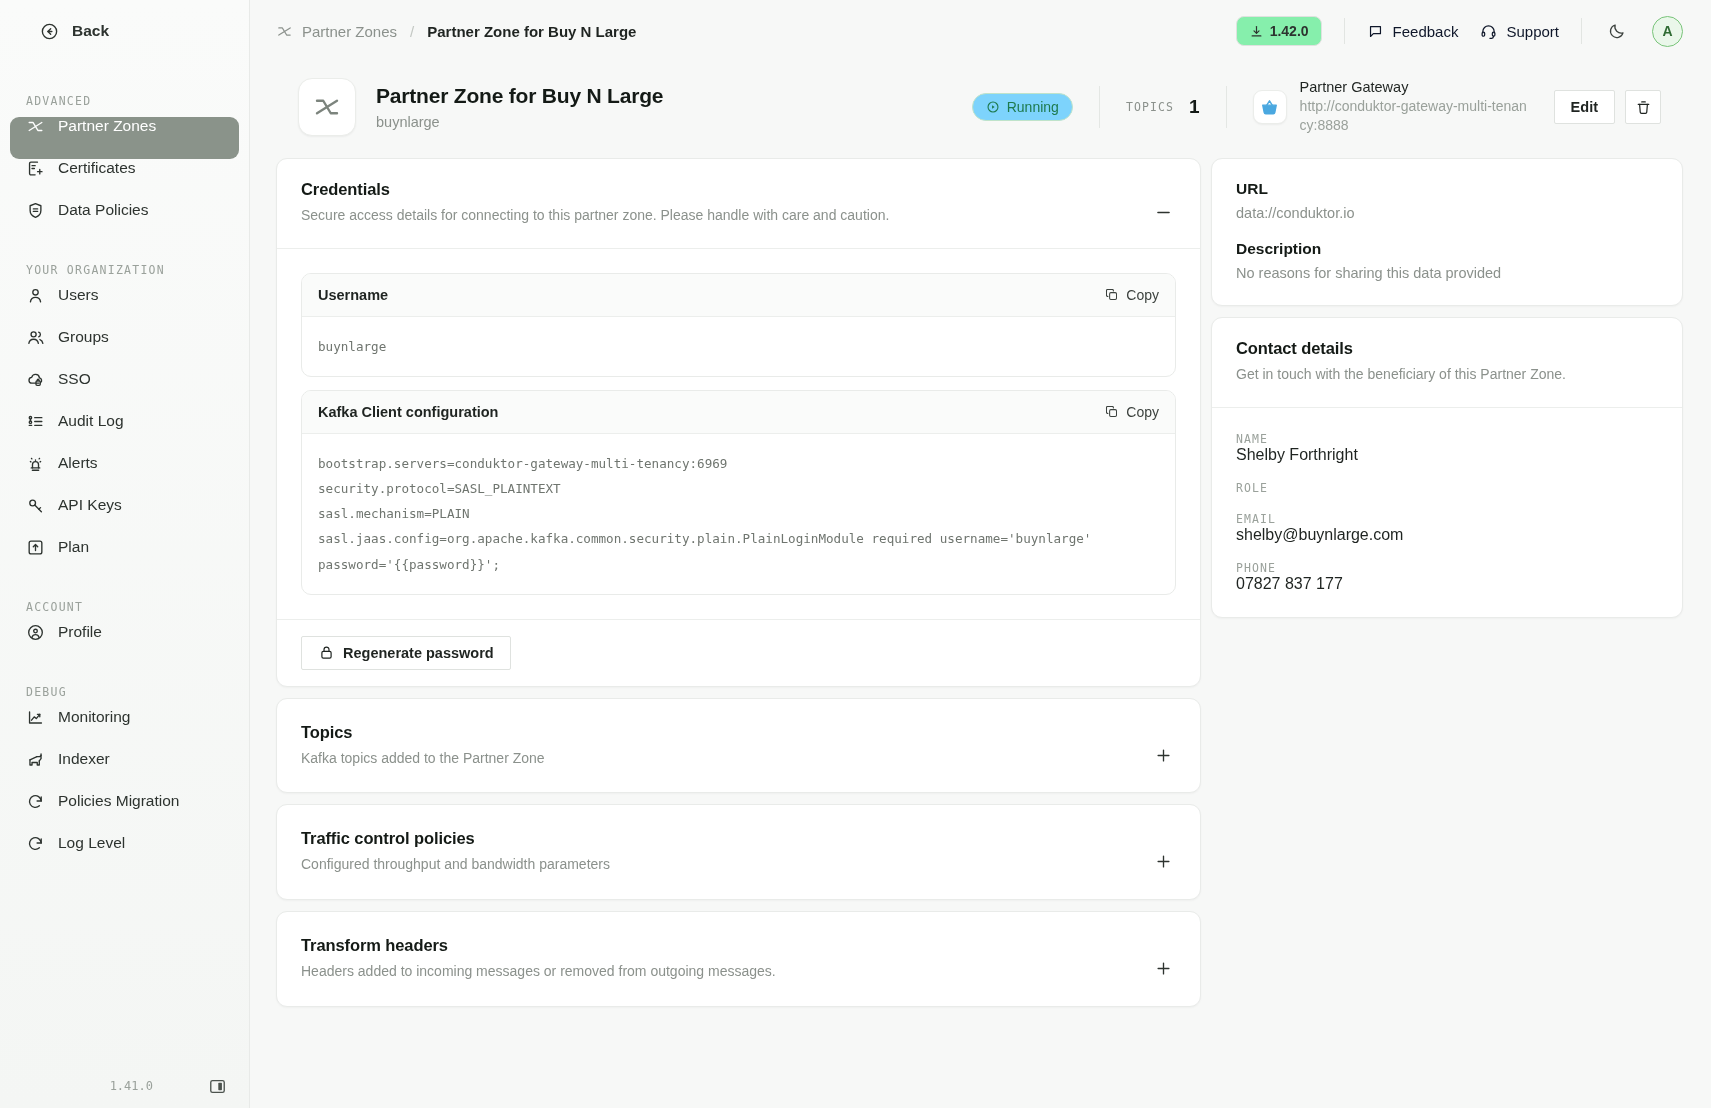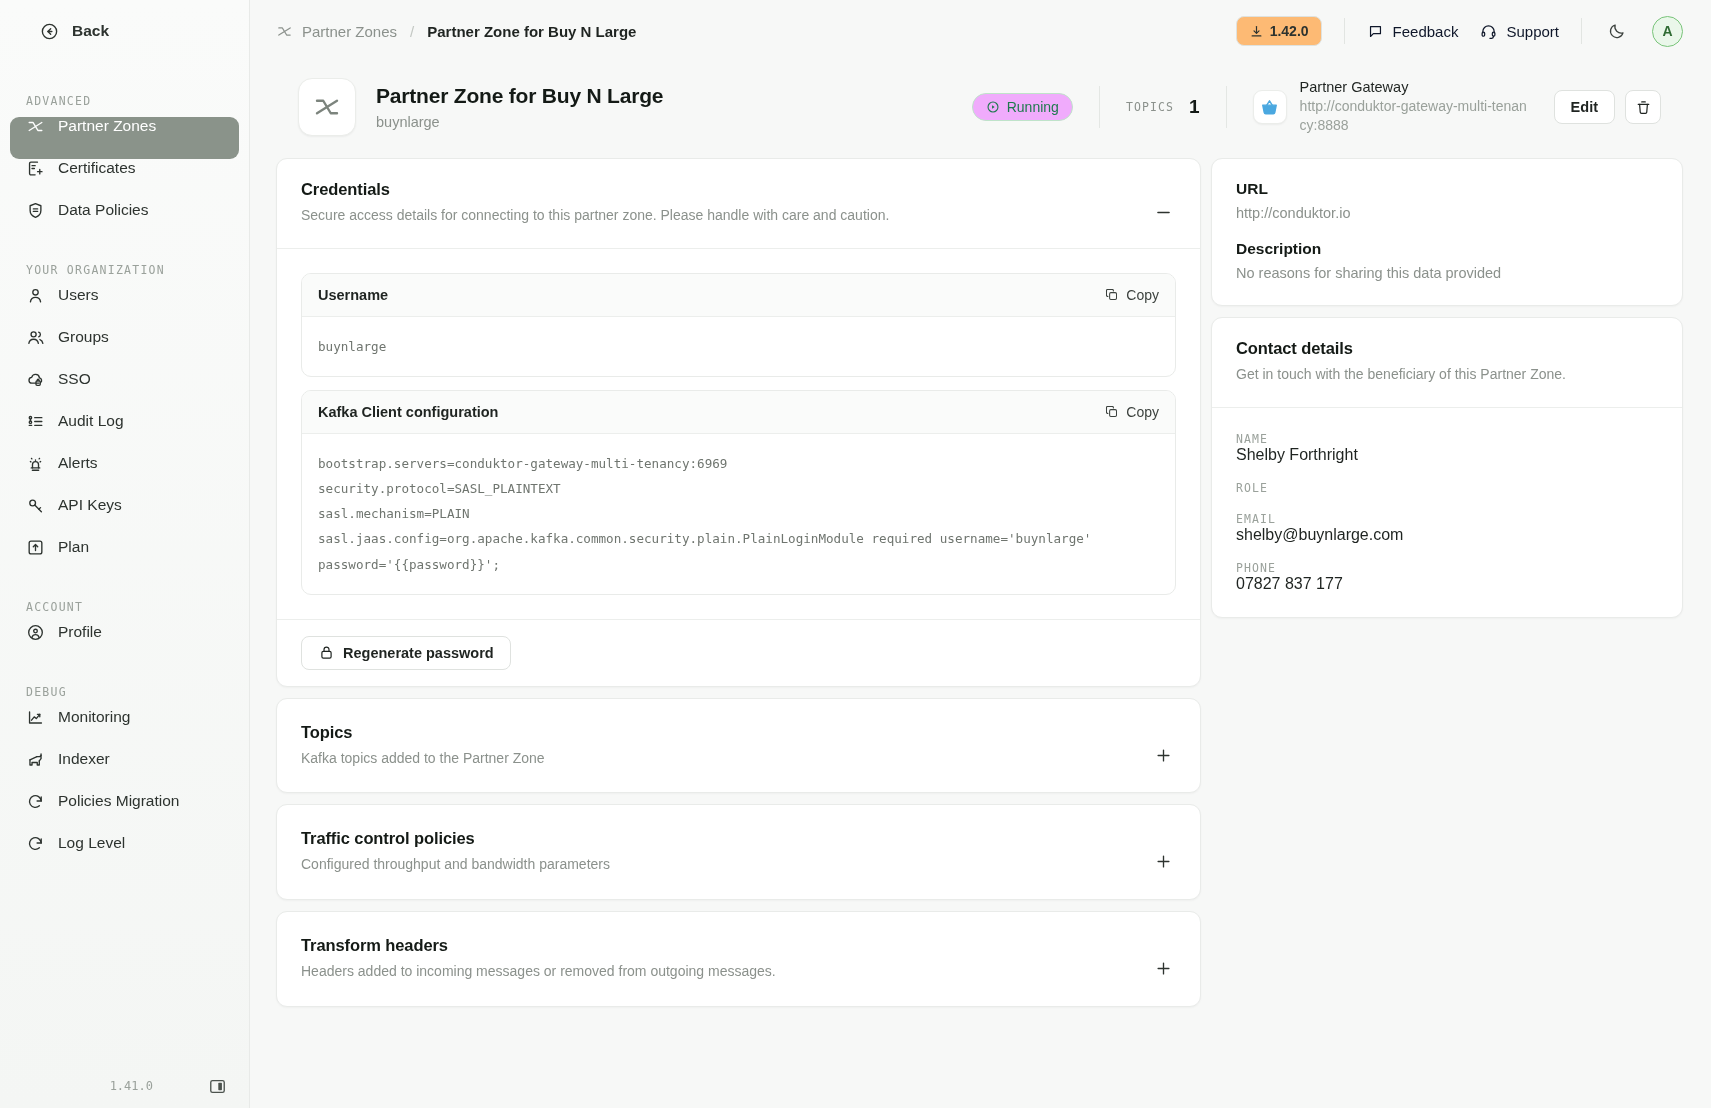--- a/index.html
+++ b/index.html
@@ -32,21 +32,21 @@
   .main{flex:1;min-width:0;display:flex;flex-direction:column;background:#f7f8f7}
 
   
   .topbar{height:62px;flex:0 0 62px;display:flex;align-items:center;padding:0 28px 0 26px;gap:10px}
   .crumbs{display:flex;align-items:center;gap:13px;font-size:15px}
   .crumb{display:flex;align-items:center;gap:9px;color:#8b918c;cursor:pointer}
   .crumb svg{width:17px;height:17px;display:block}
   .crumb-sep{color:#c3c7c3}
   .crumb-current{color:#1f2421;font-weight:600;cursor:default}
   .topbar-right{margin-left:auto;display:flex;align-items:center;gap:22px}
-  .verbadge{display:inline-flex;align-items:center;gap:6px;border:1px solid #dfe2df;background:#fdba74;
+  .verbadge{display:inline-flex;align-items:center;gap:6px;border:1px solid #dfe2df;background:#86efac;
             border-radius:8px;height:30px;padding:0 12px;font-size:14px;font-weight:600;color:#2d332f;cursor:pointer}
   .verbadge svg{width:15px;height:15px}
   .vsep{width:1px;height:26px;background:#e2e5e2}
   .tb-link{display:inline-flex;align-items:center;gap:9px;color:#0f172a;font-size:15px;cursor:pointer}
   .tb-link svg{width:17px;height:17px;display:block}
   .icon-btn{width:26px;height:26px;display:flex;align-items:center;justify-content:center;
             color:#3c423e;cursor:pointer}
   .icon-btn svg{width:18px;height:18px;display:block}
   .avatar{width:31px;height:31px;border-radius:50%;background:#eaf7ea;border:1.6px solid #79c47a;
           display:flex;align-items:center;justify-content:center;font-size:14px;font-weight:600;
@@ -58,37 +58,37 @@
   
   .zone-head{display:flex;align-items:center;padding:16px 22px 22px 22px;gap:0}
   .zone-logo{width:58px;height:58px;flex:0 0 58px;border-radius:14px;background:#fff;
              border:1px solid #ebedea;box-shadow:0 1px 2px rgba(16,24,20,.05);
              display:flex;align-items:center;justify-content:center;color:#7c847d}
   .zone-logo svg{width:30px;height:30px;display:block}
   .zone-titles{margin-left:20px}
   .zone-title{font-size:21px;font-weight:700;letter-spacing:-.2px;color:#141a16}
   .zone-sub{font-size:14.5px;color:#8b918c;margin-top:6px}
   .zone-meta{margin-left:auto;display:flex;align-items:center}
-  .status-pill{display:inline-flex;align-items:center;gap:7px;border:1px solid #bfe3ca;background:#f0abfc;
+  .status-pill{display:inline-flex;align-items:center;gap:7px;border:1px solid #bfe3ca;background:#7dd3fc;
                color:#1e7a4d;border-radius:999px;height:28px;padding:0 13px;font-size:14px;font-weight:500}
   .status-pill svg{width:14px;height:14px;display:block}
   .msep{width:1px;height:42px;background:#e4e7e4;margin:0 26px}
   .topics-stat{display:flex;align-items:center;gap:15px}
   .topics-lbl{font-size:11.5px;letter-spacing:1.1px;color:#8b918c;text-transform:uppercase;
               font-family:"DejaVu Sans Mono",monospace}
   .topics-val{font-size:19px;font-weight:700;color:#141a16}
   .gw{display:flex;align-items:center;gap:13px;max-width:275px}
   .gw-icon{width:34px;height:34px;flex:0 0 34px;border-radius:9px;background:#fff;border:1px solid #ebedea;
            box-shadow:0 1px 2px rgba(16,24,20,.05);display:flex;align-items:center;justify-content:center}
   .gw-icon svg{width:19px;height:19px;display:block}
   .gw-name{font-size:14.5px;color:#1f2421;font-weight:400}
   .gw-url{font-size:14px;color:#9aa19b;line-height:1.35;word-break:break-all;margin-top:2px}
   .head-actions{display:flex;align-items:center;gap:10px;margin-left:26px}
   .btn{display:inline-flex;align-items:center;justify-content:center;gap:8px;height:34px;padding:0 16px;
-       border:1px solid #dfe2df;background:#fff;border-radius:8px;font-size:14.5px;font-weight:700;
+       border:1px solid #dfe2df;background:#fff;border-radius:2px;font-size:14.5px;font-weight:700;
        color:#1f2421;cursor:pointer;font-family:inherit}
   .btn.icon-only{width:36px;padding:0}
   .btn svg{width:17px;height:17px;display:block}
 
   
   .cols{display:flex;gap:10px;align-items:flex-start}
   .col-left{flex:0 0 925px;max-width:925px}
   .col-right{flex:1;min-width:0}
 
   .card{background:#fff;border:1px solid #e9ebe9;border-radius:11px;
@@ -522,21 +522,21 @@
                 </div>
               </section>
             </div>
         </div>
 
         <div class="col-right">
 
           <section class="card">
             <div class="rblock">
               <div class="rlabel">URL</div>
-              <div class="rvalue">http://conduktor.io</div>
+              <div class="rvalue">data://conduktor.io</div>
               <div class="rgap"></div>
               <div class="rlabel">Description</div>
               <div class="rvalue">No reasons for sharing this data provided</div>
             </div>
           </section>
 
           <section class="card">
             <div class="card-head">
               <div class="card-head-txt">
                 <div class="card-title">Contact details</div>

